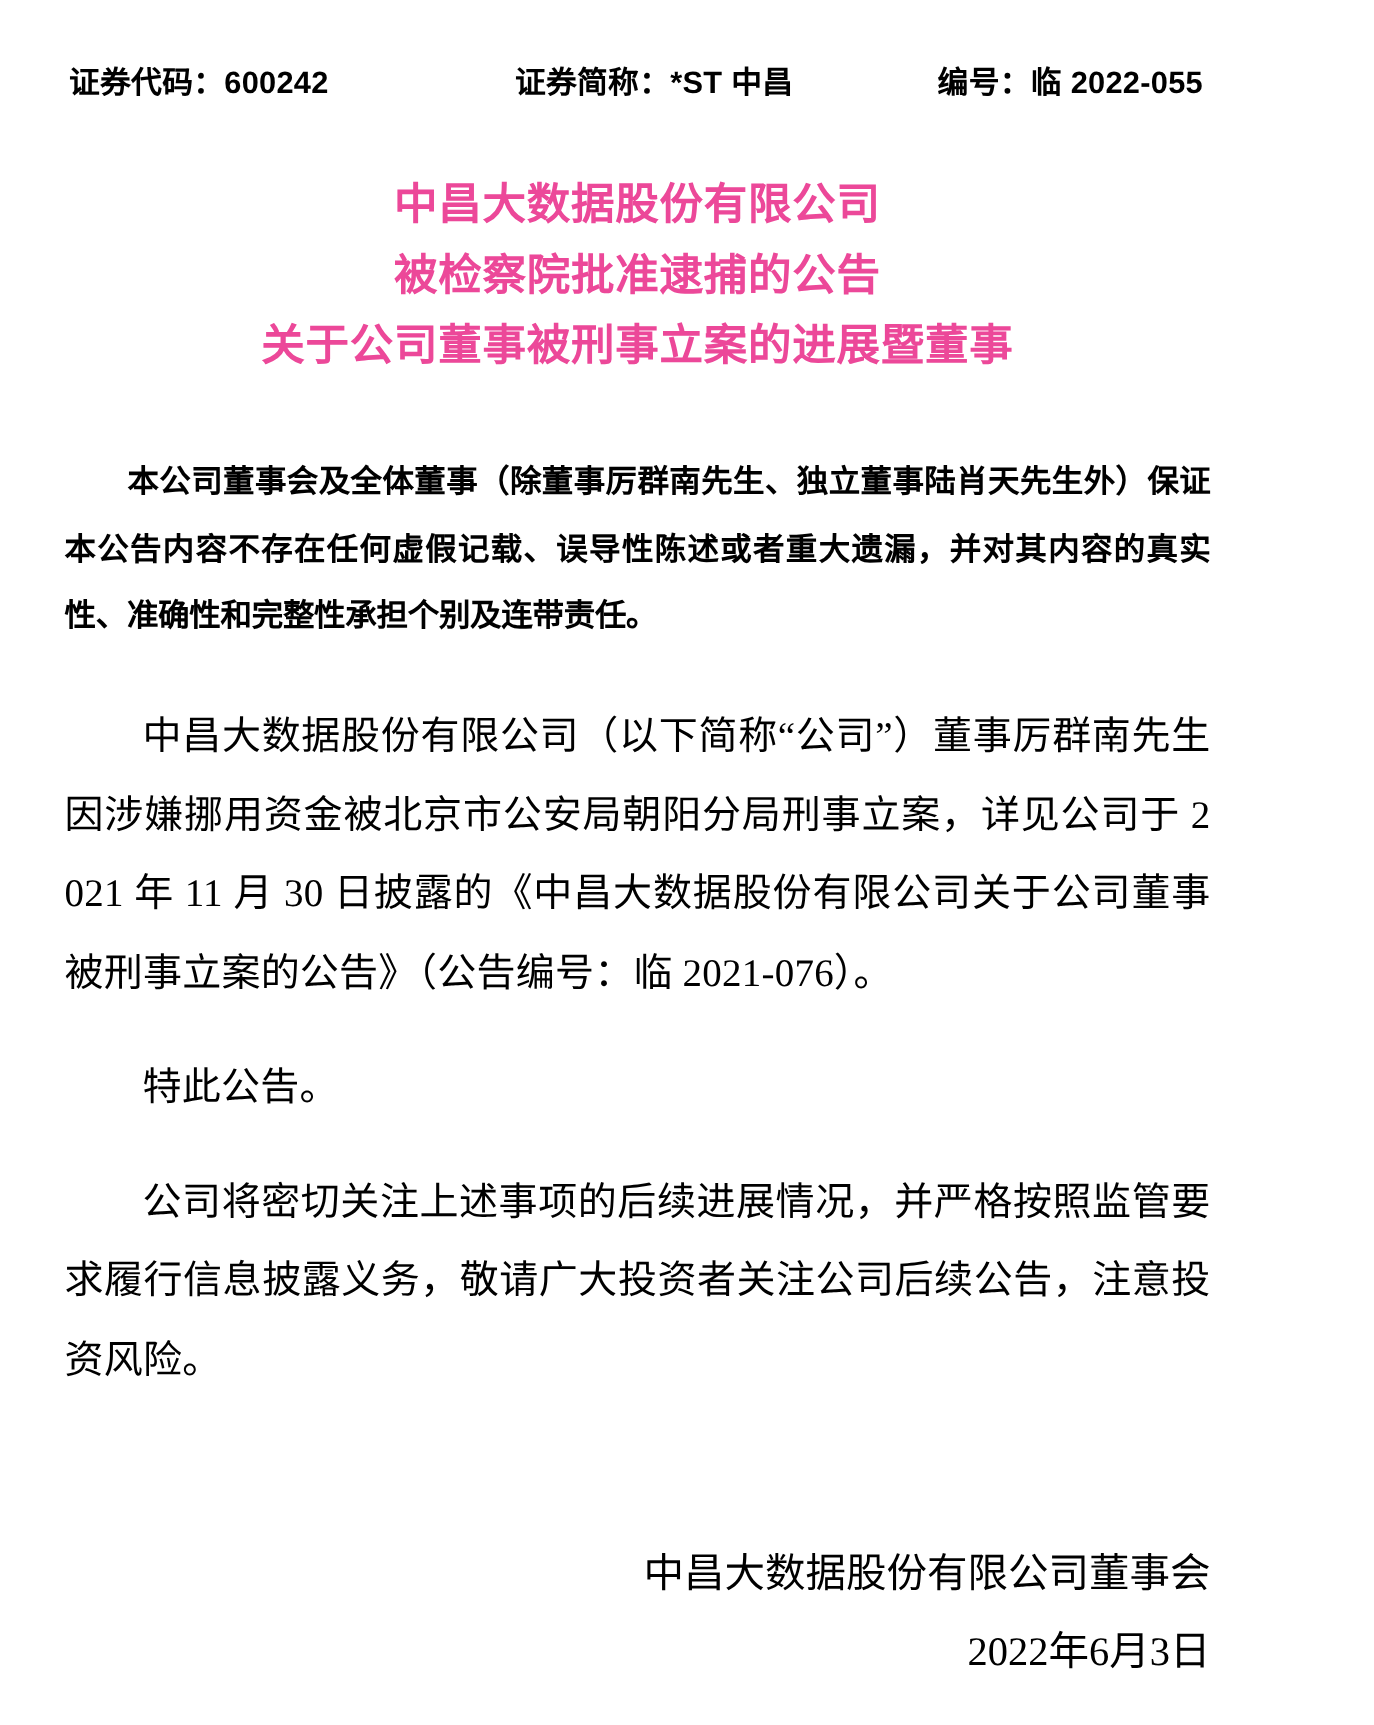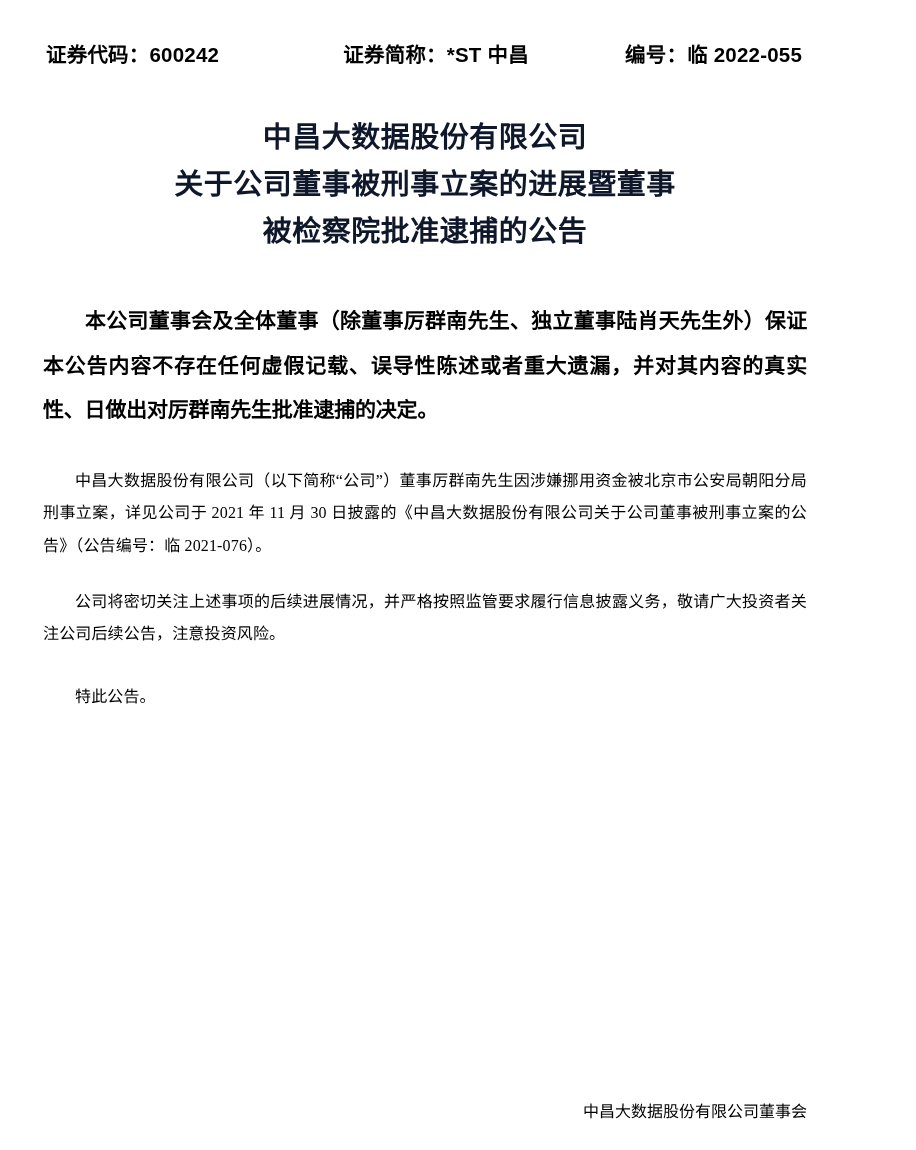--- a/index.html
+++ b/index.html
@@ -57,21 +57,21 @@
   .title-block .t-line { display: block; }
 
   
   .body-block {
     margin-top: 44px;
     padding: 0 43px 0 43px;
   }
 
   p.para {
     margin: 0 0 24px 0;
-    font-size: 16px;
+    font-size: 26px;
     line-height: 2.02;
     text-align: justify;
     text-justify: inter-ideograph;
     text-indent: 2em;
     letter-spacing: 0.15px;
     word-break: break-all;
   }
 
   
   p.para.strong-para {
@@ -84,52 +84,53 @@
   }
 
   p.para.tail-gap { margin-bottom: 30px; }
 
   
   .sign-block {
     position: absolute;
     right: 43px;
     bottom: 22px;
     text-align: right;
-    font-size: 16px;
+    font-size: 27px;
     line-height: 1.92;
   }
   .sign-block .sign-line { display: block; white-space: nowrap; }
 </style>
 </head>
 <body>
 
 <div class="page">
 
   <div class="doc-header">
     <span class="hdr-code">证券代码：600242</span>
     <span class="hdr-spacer-a"></span>
     <span class="hdr-abbr">证券简称：*ST 中昌</span>
     <span class="hdr-spacer-b"></span>
     <span class="hdr-num">编号：临 2022-055</span>
   </div>
 
-  <div class="title-block" style="color: #0f172a;">
+  <div class="title-block" style="color: #ec4899;">
     <span class="t-line">中昌大数据股份有限公司</span>
+    <span class="t-line">被检察院批准逮捕的公告</span>
     <span class="t-line">关于公司董事被刑事立案的进展暨董事</span>
-    <span class="t-line">被检察院批准逮捕的公告</span>
   </div>
 
   <div class="body-block">
-    <p class="para strong-para">本公司董事会及全体董事（除董事厉群南先生、独立董事陆肖天先生外）保证本公告内容不存在任何虚假记载、误导性陈述或者重大遗漏，并对其内容的真实性、日做出对厉群南先生批准逮捕的决定。</p>
+    <p class="para strong-para">本公司董事会及全体董事（除董事厉群南先生、独立董事陆肖天先生外）保证本公告内容不存在任何虚假记载、误导性陈述或者重大遗漏，并对其内容的真实性、准确性和完整性承担个别及连带责任。</p>
 
     <p class="para">中昌大数据股份有限公司（以下简称“公司”）董事厉群南先生因涉嫌挪用资金被北京市公安局朝阳分局刑事立案，详见公司于 2021 年 11 月 30 日披露的《中昌大数据股份有限公司关于公司董事被刑事立案的公告》（公告编号：临 2021-076）。</p>
 
 
+    <p class="para">特此公告。</p>
+
     <p class="para tail-gap">公司将密切关注上述事项的后续进展情况，并严格按照监管要求履行信息披露义务，敬请广大投资者关注公司后续公告，注意投资风险。</p>
-
-    <p class="para">特此公告。</p>
   </div>
 
   <div class="sign-block">
     <span class="sign-line">中昌大数据股份有限公司董事会</span>
+    <span class="sign-line">2022年6月3日</span>
   </div>
 
 </div>
 
 </body></html>

